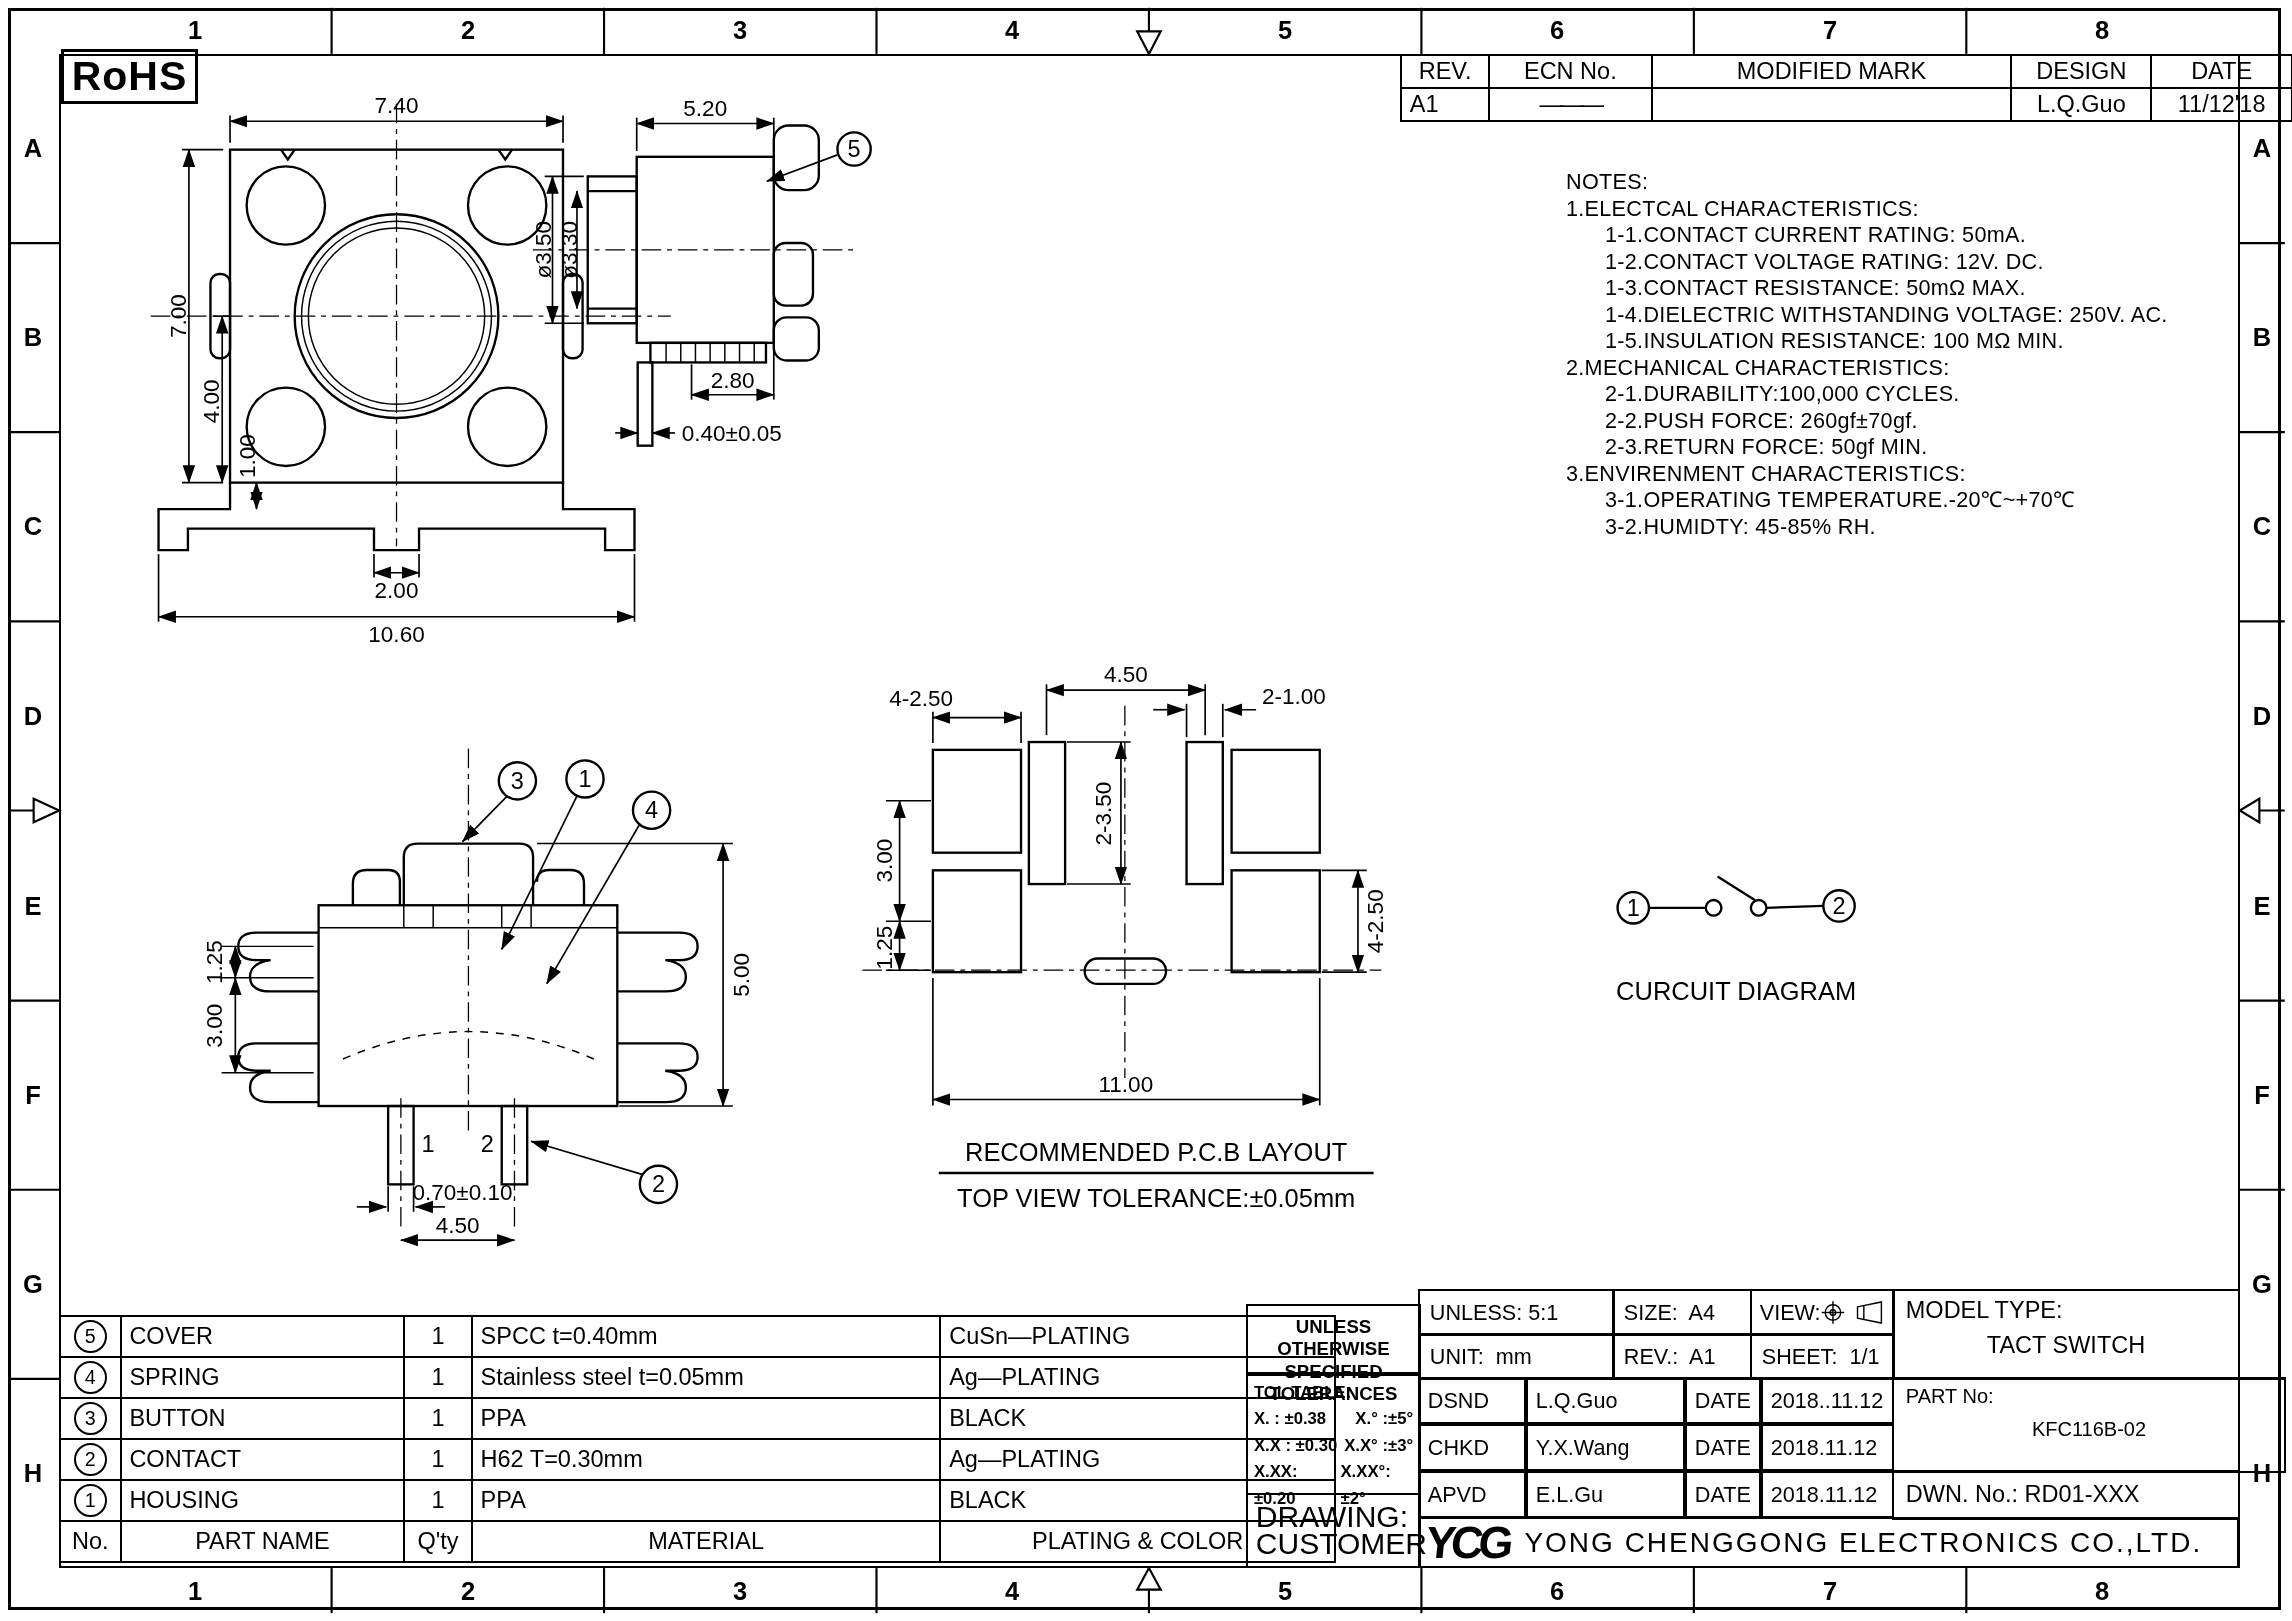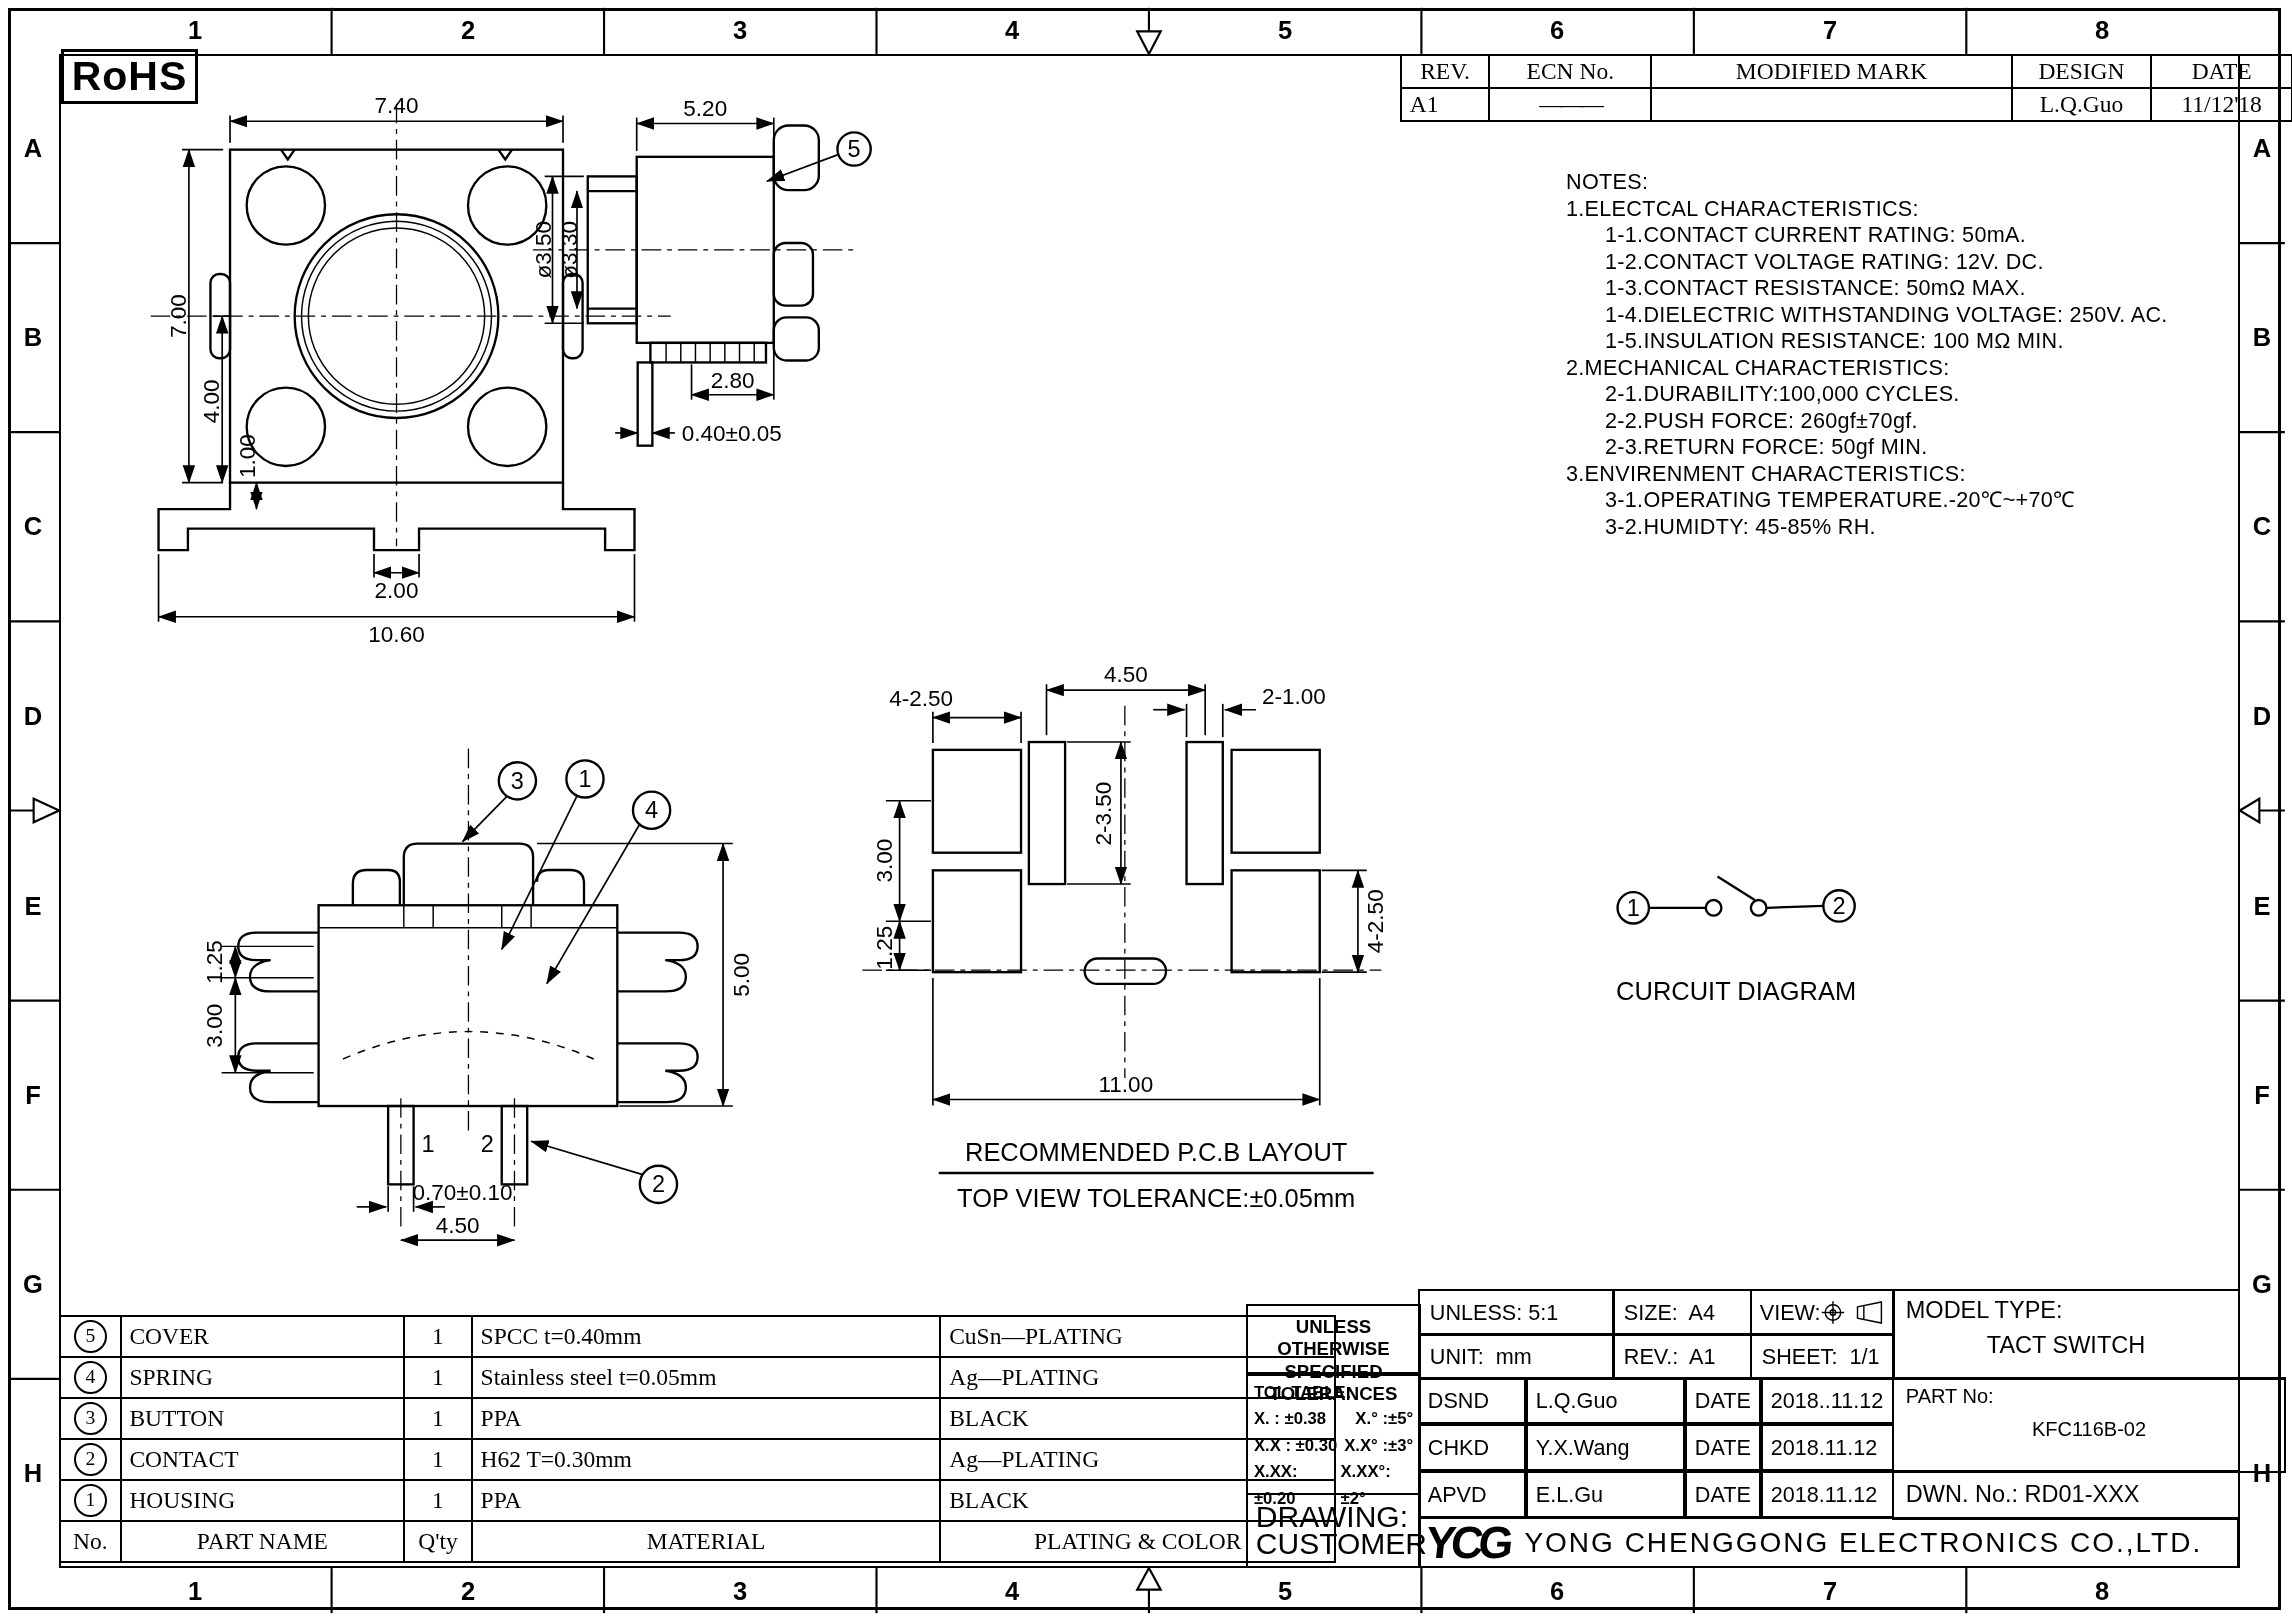--- a/index.html
+++ b/index.html
@@ -4,21 +4,21 @@
 <style>
   html,body{margin:0;padding:0;background:#fff;}
   .sheet{position:relative;width:2293px;height:1621px;background:#fff;overflow:hidden;
          font-family:"Liberation Sans",sans-serif;color:#000;}
   .abs{position:absolute;}
   .frame-outer{left:7.8px;top:7.8px;width:2273px;height:1602px;border:3.9px solid #000;box-sizing:border-box;}
   .frame-inner{left:59px;top:54px;width:2181px;height:1514px;border:2.9px solid #000;box-sizing:border-box;}
   .zone{font-size:25.5px;font-weight:bold;transform:translate(-50%,-50%);}
   .rohs{left:61px;top:49px;width:137px;height:55px;border:3.9px solid #000;box-sizing:border-box;
         font-size:41px;font-weight:bold;text-align:center;line-height:49px;letter-spacing:1px;}
-  table{border-collapse:collapse;font-family:Liberation Serif, serif;}
+  table{border-collapse:collapse;}
   td{border:2.5px solid #000;padding:0 7.8px;font-size:23.5px;white-space:nowrap;overflow:hidden;}
   .revtbl td{height:31px;text-align:center;}
   .bomtbl td{height:39px;}
   .cnum{display:inline-block;width:29px;height:29px;border:2.4px solid #000;border-radius:50%;
         line-height:28px;text-align:center;font-size:19.6px;}
   .tb{border:2.5px solid #000;box-sizing:border-box;font-size:21.6px;}
   .tb .lbl{font-weight:normal;}
   .notes{font-size:21.6px;line-height:26.5px;letter-spacing:0.3px;white-space:nowrap;}
   .notes .ind1{padding-left:39px;}
   

